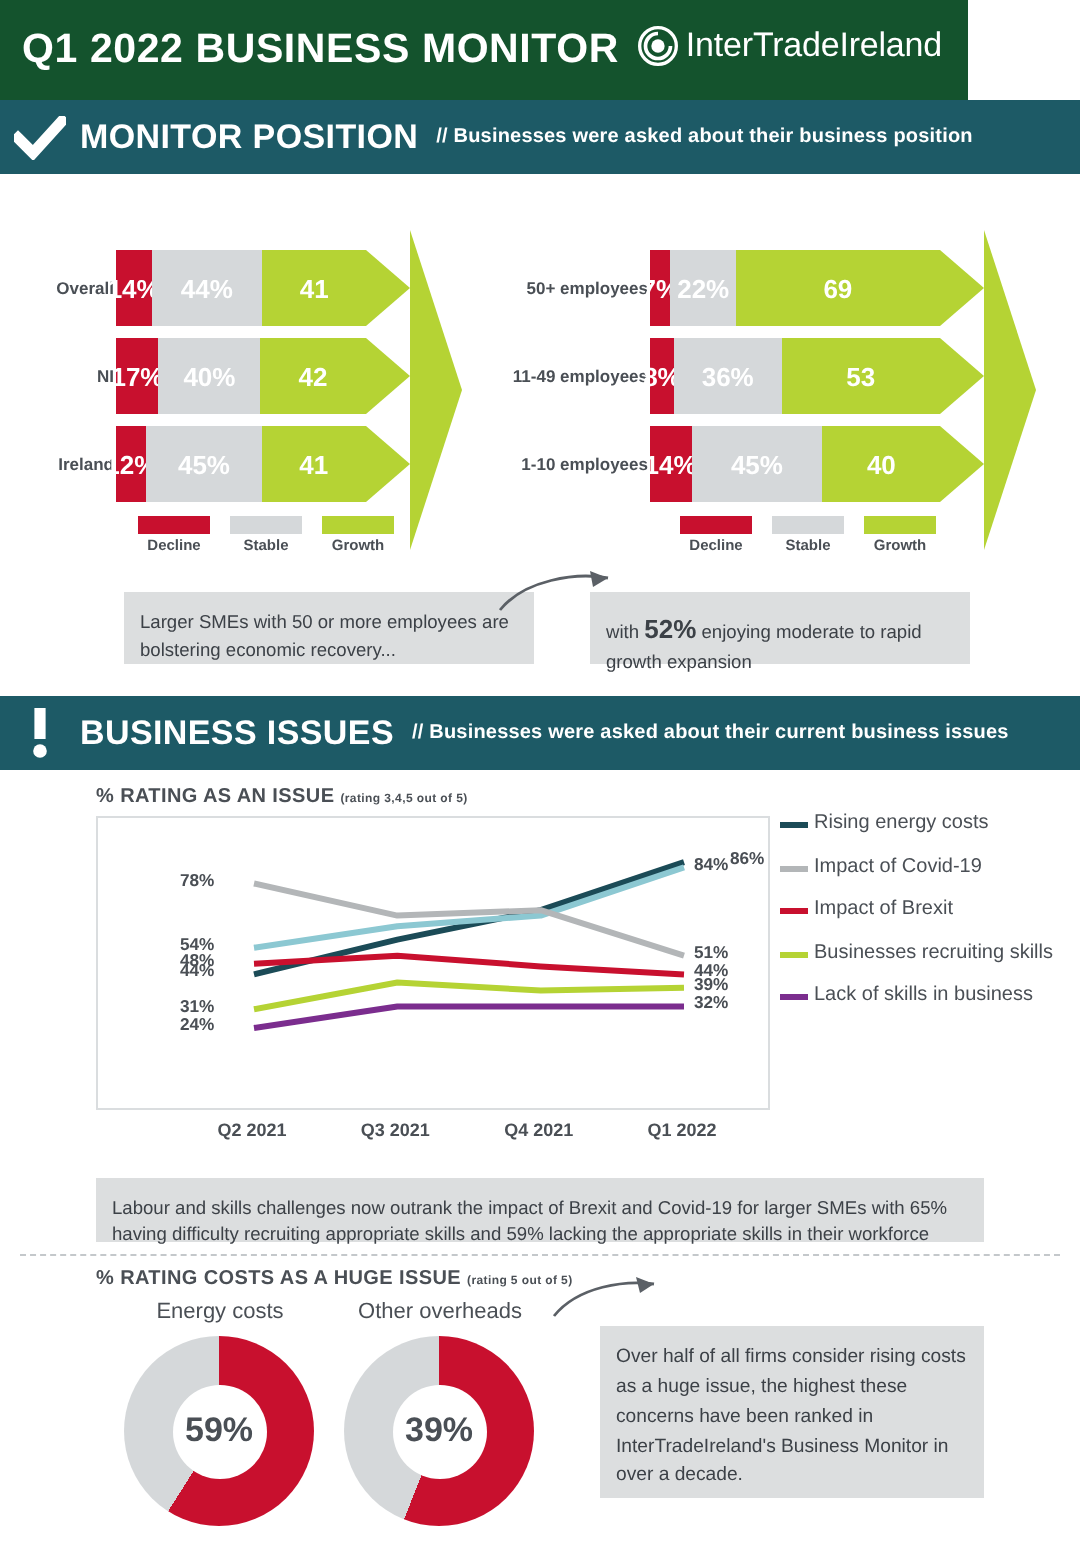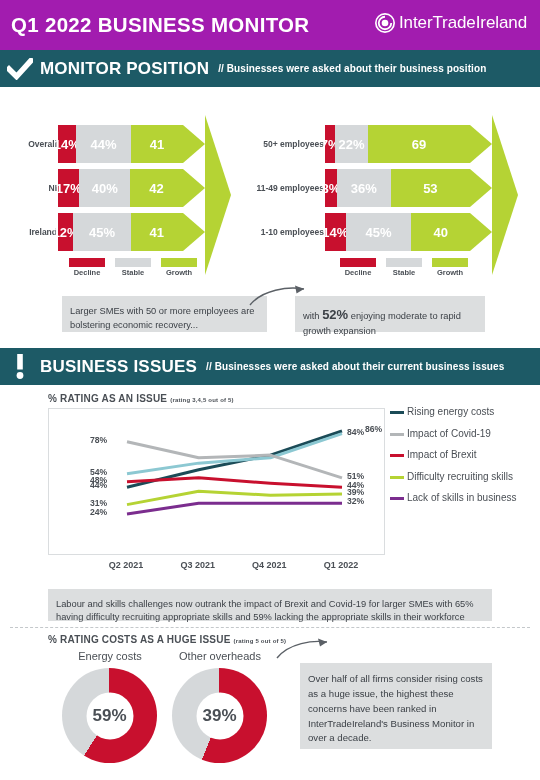--- a/index.html
+++ b/index.html
@@ -5,22 +5,22 @@
   html,body{margin:0;padding:0;}
   body{
     width:540px;height:780px;
     font-family:"Liberation Sans","DejaVu Sans",sans-serif;
     background:#ffffff;color:#4a4f55;overflow:hidden;
   }
   .page{position:relative;width:540px;height:780px;}
 
   
   .topbar{
-    position:absolute;left:0;top:0;width:540px;height:50px;
-    background:#a21caf;display:flex;align-items:center;
+    position:absolute;left:0;top:0;width:484px;height:50px;
+    background:#14532d;display:flex;align-items:center;
   }
   .main-title{
     font-size:20.5px;font-weight:bold;color:#ffffff;
     letter-spacing:.3px;margin-left:11px;white-space:nowrap;
   }
   .logo{
     position:absolute;right:13px;top:13px;display:flex;align-items:center;gap:4px;
   }
   .logo-mark{width:20px;height:20px;flex:0 0 auto;}
   .logo-text{font-size:17px;color:#ffffff;letter-spacing:-.1px;white-space:nowrap;}
@@ -255,21 +255,21 @@
       <div class="li">
         <span class="dash" style="background: rgb(179, 182, 184);"></span>
         <span class="txt">Impact of Covid-19</span>
       </div>
       <div class="li">
         <span class="dash" style="background: rgb(200, 16, 46);"></span>
         <span class="txt">Impact of Brexit</span>
       </div>
       <div class="li">
         <span class="dash" style="background: rgb(181, 211, 52);"></span>
-        <span class="txt">Difficulty recruiting skills</span>
+        <span class="txt">Businesses recruiting skills</span>
       </div>
       <div class="li">
         <span class="dash" style="background: rgb(123, 45, 142);"></span>
         <span class="txt">Lack of skills in business</span>
       </div>
     </div>
 
   <div class="callout" style="left:48px;top:589px;width:444px;height:32px;line-height:1.45;">Labour and skills challenges now outrank the impact of Brexit and Covid-19 for larger SMEs with 65% having difficulty recruiting appropriate skills and 59% lacking the appropriate skills in their workforce</div>
 
   <div class="divider" style="left:10px;top:627px;width:520px;"></div>

